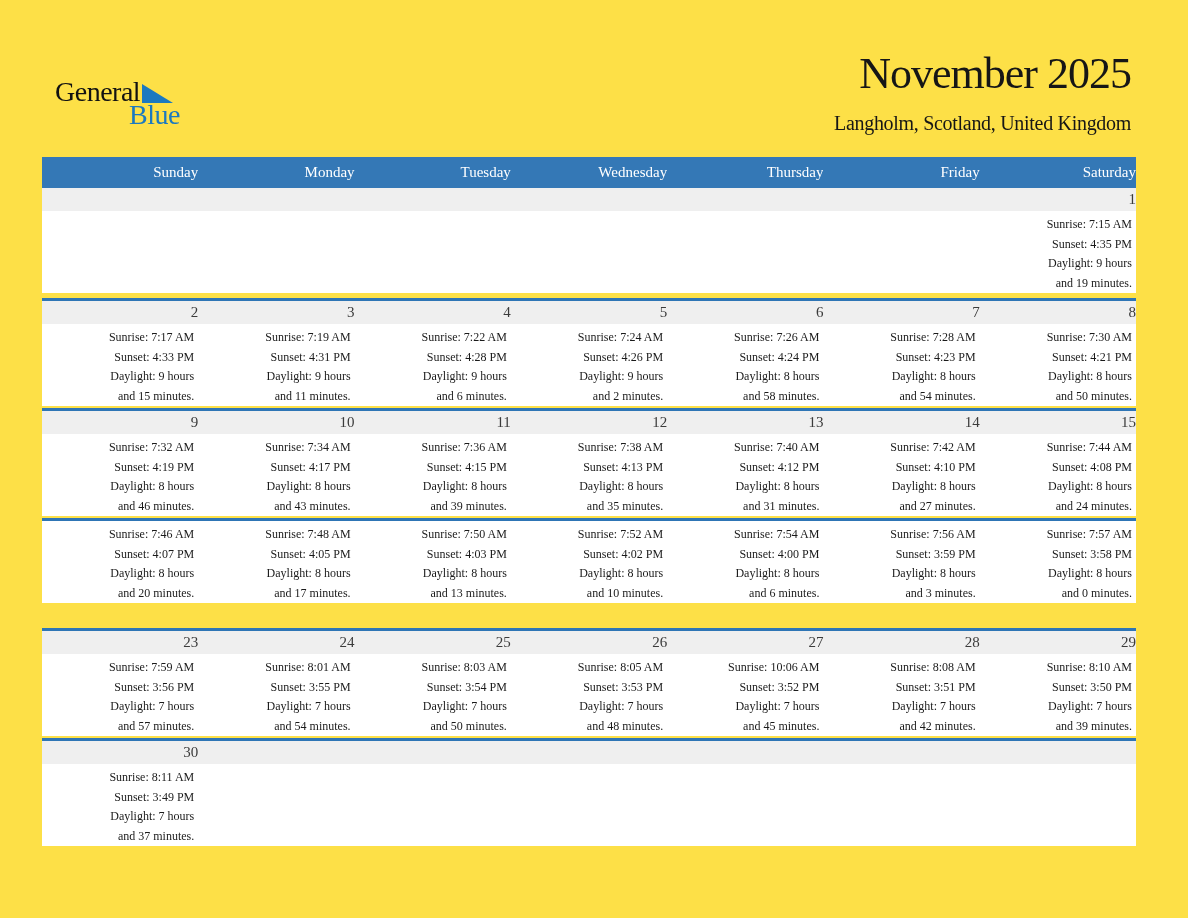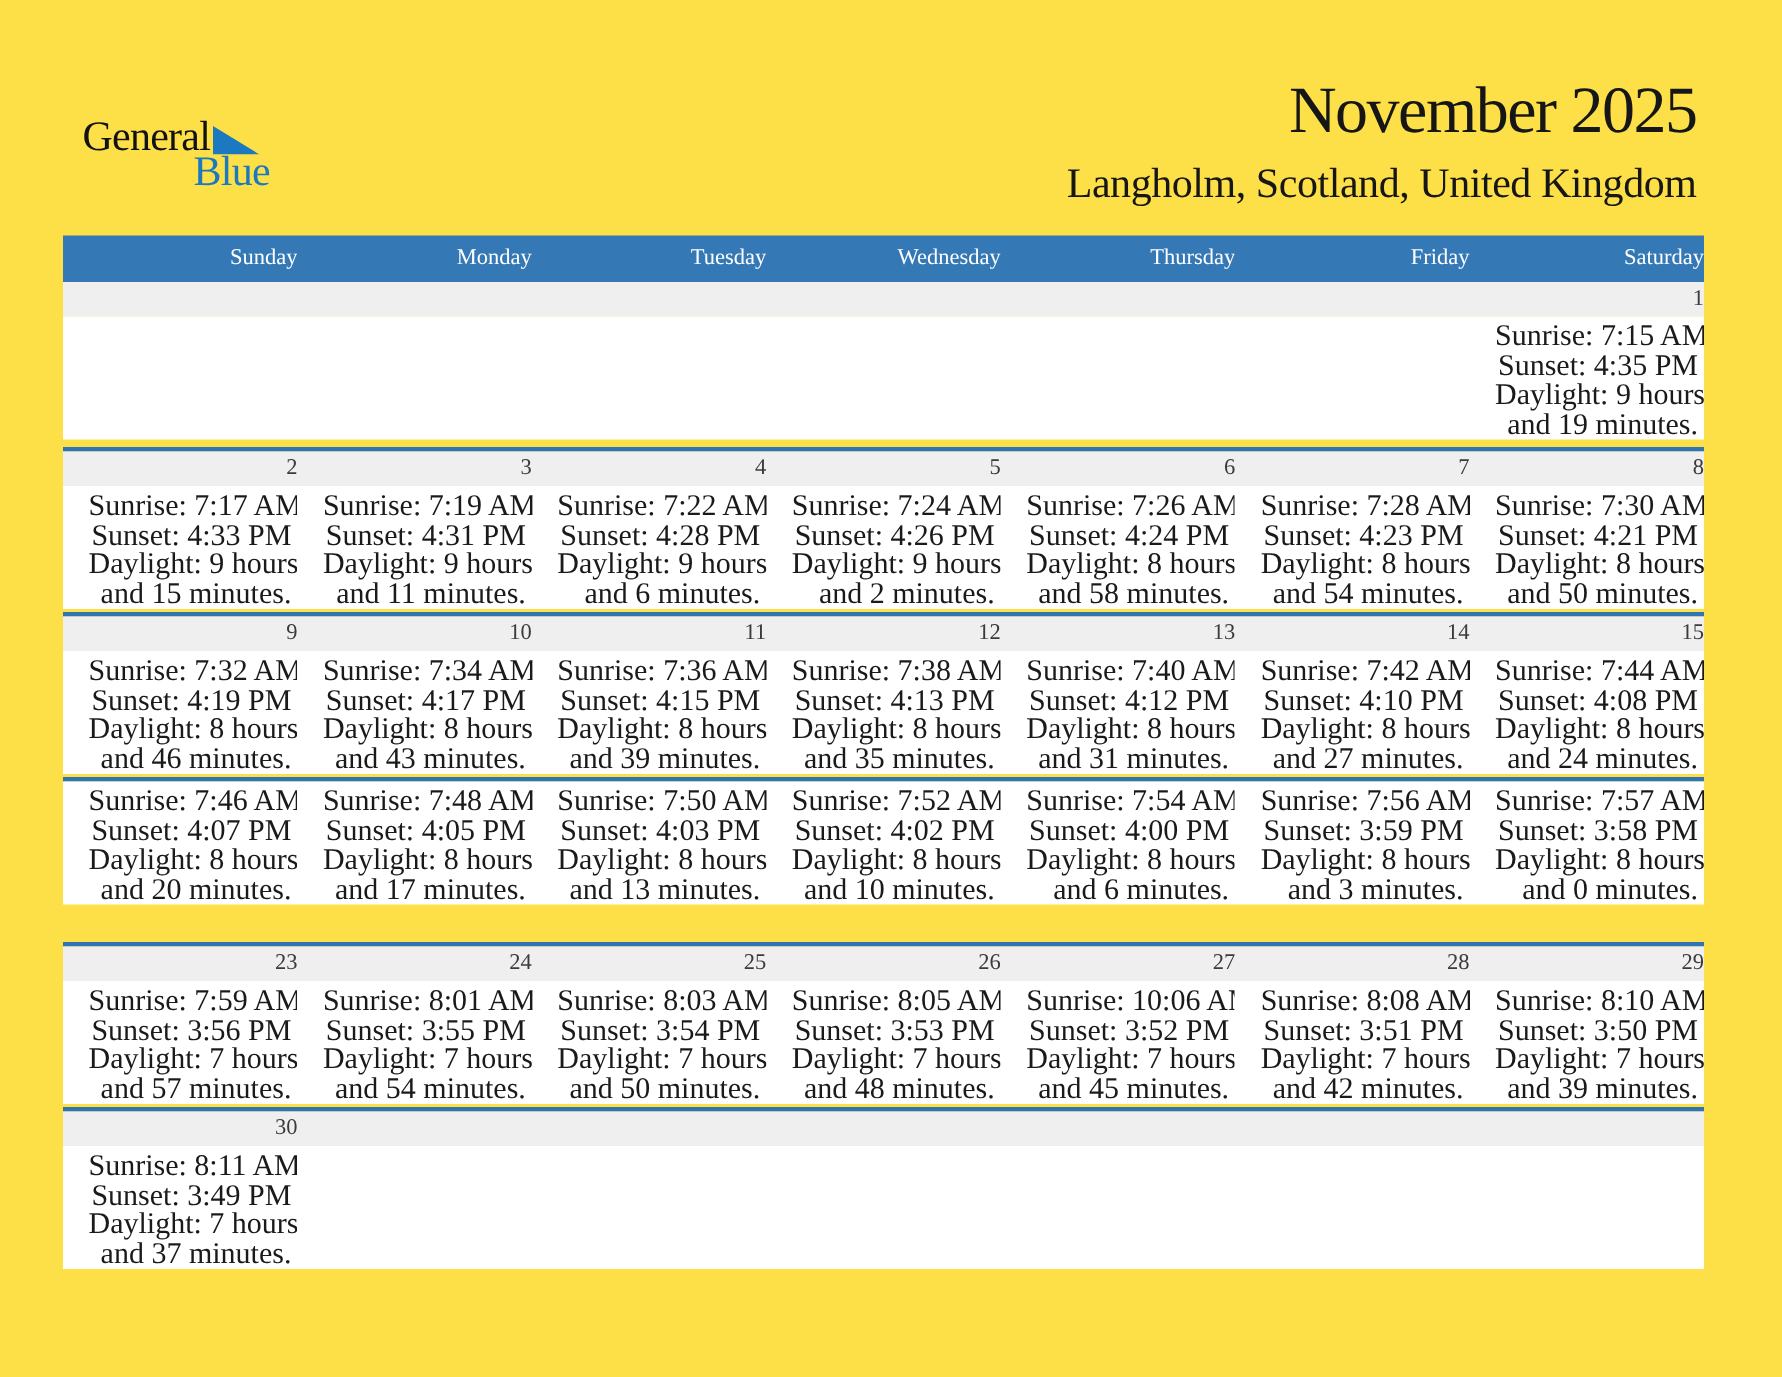--- a/index.html
+++ b/index.html
@@ -41,21 +41,21 @@
     text-align: right;
   }
   .month-title {
     font-size: 44px;
     line-height: 48px;
     color: #161616;
     letter-spacing: -1px;
     white-space: nowrap;
   }
   .location-subtitle {
-    font-size: 28px;
+    font-size: 20px;
     line-height: 26px;
     margin-top: 12px;
     color: #161616;
     letter-spacing: -0.3px;
     white-space: nowrap;
     text-align: center;
   }
 
   
   .calendar {
@@ -94,21 +94,21 @@
     color: var(--day-number-color);
     padding-left: 13px;
   }
   .body-strip {
     display: grid;
     grid-template-columns: repeat(7, 1fr);
     background: #ffffff;
   }
   .day-body {
     padding: 4px 4px 0 17px;
-    font-size: 20px;
+    font-size: 12px;
     line-height: 19.5px;
     color: var(--cell-text-color);
     white-space: nowrap;
     overflow: hidden;
   }
 </style>
 </head>
 <body>
 
 <div class="page">

